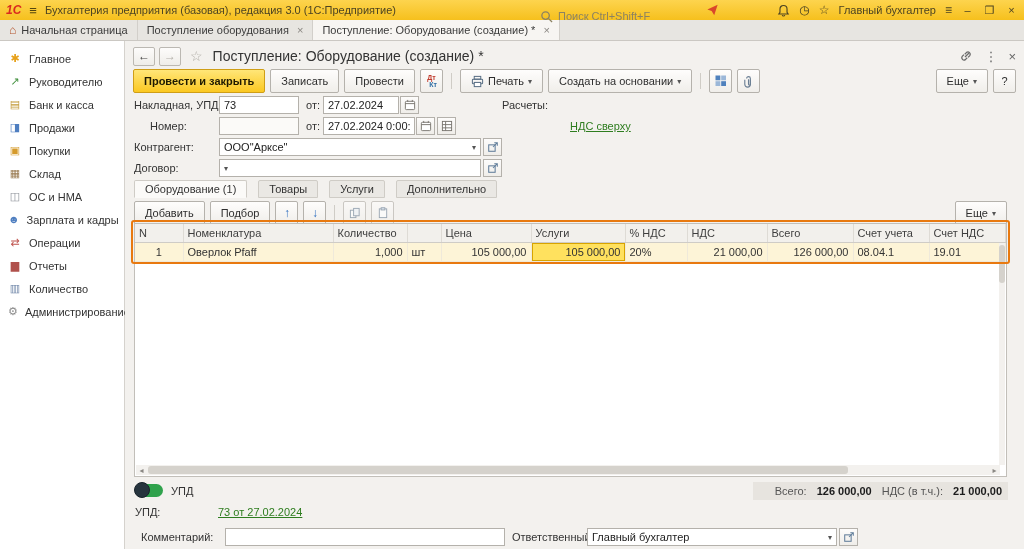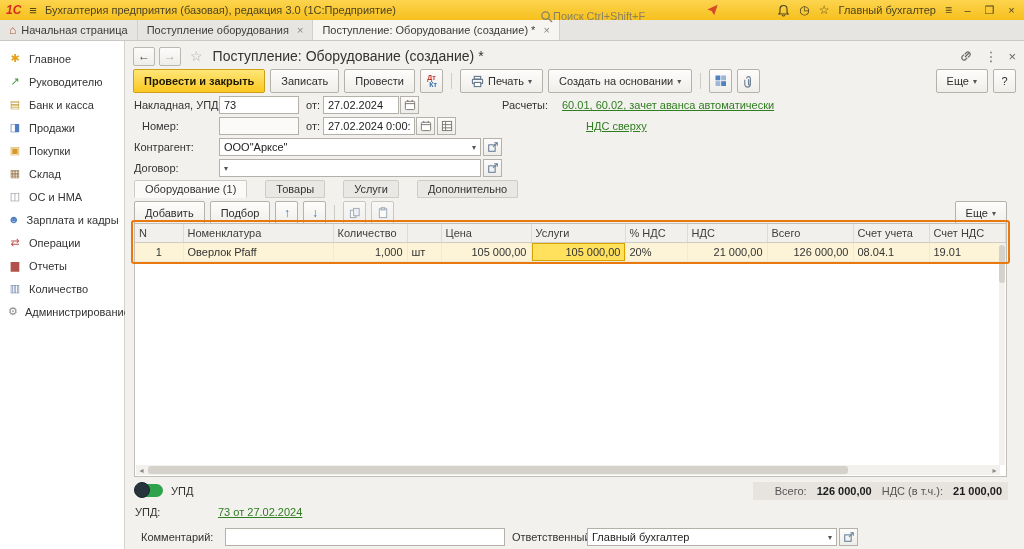--- a/index.html
+++ b/index.html
@@ -5,21 +5,21 @@
   *{box-sizing:border-box;margin:0;padding:0}
   html,body{width:1024px;height:549px}
   body{font-family:"Liberation Sans",sans-serif;font-size:11px;color:#333;background:#f3f1ee;overflow:hidden}
   .window{position:relative;width:1024px;height:549px;background:#737373}
 
   
   .titlebar{position:relative;height:20px;background:linear-gradient(#fdd44e,#f6c01d);display:flex;align-items:center;padding:0 6px;gap:8px}
   .logo{color:#d92b1f;font-weight:bold;font-style:italic;font-size:12px;letter-spacing:0}
   .tb-ico{font-size:13px;color:#55460f;cursor:pointer;line-height:1}
   .tb-title{color:#4c4322;font-size:11px;white-space:nowrap}
-  .tb-search{position:absolute;left:540px;top:0;height:32px;display:flex;align-items:center;color:#8b8262;cursor:text}
+  .tb-search{position:absolute;left:540px;top:0;height:32px;display:flex;align-items:center;gap:5px;color:#8b8262;cursor:text}
   .tb-plane{position:absolute;left:706px;top:4px;line-height:0}
   .tb-right{margin-left:auto;display:flex;align-items:center;gap:9px;color:#4c4322}
   .tb-right .glyph{font-size:12px;line-height:1;cursor:pointer}
   .tb-user{font-size:11px;white-space:nowrap}
   .winbtn{width:13px;text-align:center;font-size:11px;cursor:pointer}
 
   
   .tabbar{height:21px;background:#e7e5e1;border-bottom:1px solid #cbc8c3;display:flex;align-items:stretch}
   .doc-tab{display:flex;align-items:center;gap:5px;padding:0 9px;border-right:1px solid #d2cfca;cursor:pointer;color:#3a3a3a;white-space:nowrap}
   .doc-tab.active{background:#f7f5f2}
@@ -60,21 +60,21 @@
   .frow{position:absolute;left:0;width:100%;height:18px}
   .flabel{position:absolute;top:3px;color:#333;white-space:nowrap}
   .finput{position:absolute;height:18px;border:1px solid #b4b1ab;background:#fff;padding:0 4px;font-family:"Liberation Sans",sans-serif;font-size:11px;color:#222}
   .combo{position:absolute;height:18px;border:1px solid #b4b1ab;background:#fff;display:flex;align-items:center}
   .combo input{border:none;outline:none;flex:1;padding:0 4px;font-family:"Liberation Sans",sans-serif;font-size:11px;color:#222;min-width:0;background:transparent}
   .combo .caret{padding:0 4px;cursor:pointer}
   .iconsq{position:absolute;width:19px;height:18px;border:1px solid #b4b1ab;background:linear-gradient(#fdfcfb,#efede9);display:inline-flex;align-items:center;justify-content:center;cursor:pointer}
   .glink{color:#2e7d1f;text-decoration:underline;cursor:pointer;white-space:nowrap;position:absolute;top:3px}
 
   
-  .tabstrip{position:absolute;top:139px;left:9px;display:flex;gap:18px;height:18px}
+  .tabstrip{position:absolute;top:139px;left:9px;display:flex;gap:11px;height:18px}
   .ttab{padding:2px 10px 0;border:1px solid #cfccc6;background:#eae8e4;color:#333;cursor:pointer;border-radius:2px 2px 0 0}
   .ttab.active{background:#fbfaf8;border-bottom-color:#fbfaf8}
 
   .cmdrow{position:absolute;top:160px;left:9px;width:873px;display:flex;align-items:center;gap:5px}
 
   
   .grid{position:absolute;top:182px;left:9px;width:873px;height:254px;background:#fff;border:1px solid #c2bfb9;overflow:hidden}
   table.grid-table{border-collapse:collapse;table-layout:fixed;width:870px;font-size:11px}
   .grid-table th{height:18px;background:#f2f0ec;border-right:1px solid #dedbd5;border-bottom:1px solid #cfccc6;font-weight:normal;text-align:left;padding:0 4px;color:#3e3e3e;white-space:nowrap;overflow:hidden}
   .grid-table td{height:19px;border-right:1px solid #efe9da;border-bottom:1px solid #efe9da;padding:0 4px;white-space:nowrap;overflow:hidden}
@@ -310,44 +310,43 @@
           <input class="finput" style="left: 189px; width: 76px;" value="27.02.2024">
           <span class="iconsq" style="left:266px">
             <svg width="12" height="12" viewBox="0 0 13 13" fill="none" stroke="#76736d" stroke-width="1">
                 <rect x="1.5" y="2.5" width="10" height="9" rx="1" fill="#fff"></rect>
                 <line x1="1.5" y1="5" x2="11.5" y2="5"></line>
                 <line x1="4" y1="1" x2="4" y2="3"></line>
                 <line x1="9" y1="1" x2="9" y2="3"></line>
               </svg>
           </span>
           <span class="flabel" style="left:368px">Расчеты:</span>
-          <a class="glink" style="left:428px">60.01, 60.02, зачет аванса автоматически</a>
         </div>
         <div class="frow" style="top:21px">
-          <span class="flabel" style="left:8px">Номер:</span>
+          <span class="flabel" style="left:16px">Номер:</span>
           <input class="finput" style="left: 85px; width: 80px; background: rgb(251, 250, 248);" value="">
           <span class="flabel" style="left:172px">от:</span>
           <input class="finput" style="left: 189px; width: 92px;" value="27.02.2024 0:00:00">
           <span class="iconsq" style="left:282px">
             <svg width="12" height="12" viewBox="0 0 13 13" fill="none" stroke="#76736d" stroke-width="1">
                 <rect x="1.5" y="2.5" width="10" height="9" rx="1" fill="#fff"></rect>
                 <line x1="1.5" y1="5" x2="11.5" y2="5"></line>
                 <line x1="4" y1="1" x2="4" y2="3"></line>
                 <line x1="9" y1="1" x2="9" y2="3"></line>
               </svg>
           </span>
           <span class="iconsq" style="left:303px">
             <svg width="12" height="12" viewBox="0 0 13 13" fill="none" stroke="#76736d" stroke-width="1">
                 <rect x="1.5" y="1.5" width="10" height="10" fill="#fff"></rect>
                 <line x1="1.5" y1="5" x2="11.5" y2="5"></line>
                 <line x1="1.5" y1="8.5" x2="11.5" y2="8.5"></line>
                 <line x1="5" y1="1.5" x2="5" y2="11.5"></line>
               </svg>
           </span>
-          <a class="glink" style="left:452px">НДС сверху</a>
+          <a class="glink" style="left:436px">НДС сверху</a>
         </div>
         <div class="frow" style="top:42px">
           <span class="flabel" style="left:0">Контрагент:</span>
           <span class="combo" style="left:85px;width:262px">
             <input value="ООО&quot;Арксе&quot;" style="">
             <span class="caret">▾</span>
           </span>
           <span class="iconsq" style="left:349px">
             <svg width="12" height="12" viewBox="0 0 14 14" fill="none" stroke="#5f7c99" stroke-width="1.2">
                 <rect x="2" y="4.5" width="7.5" height="7.5"></rect>

